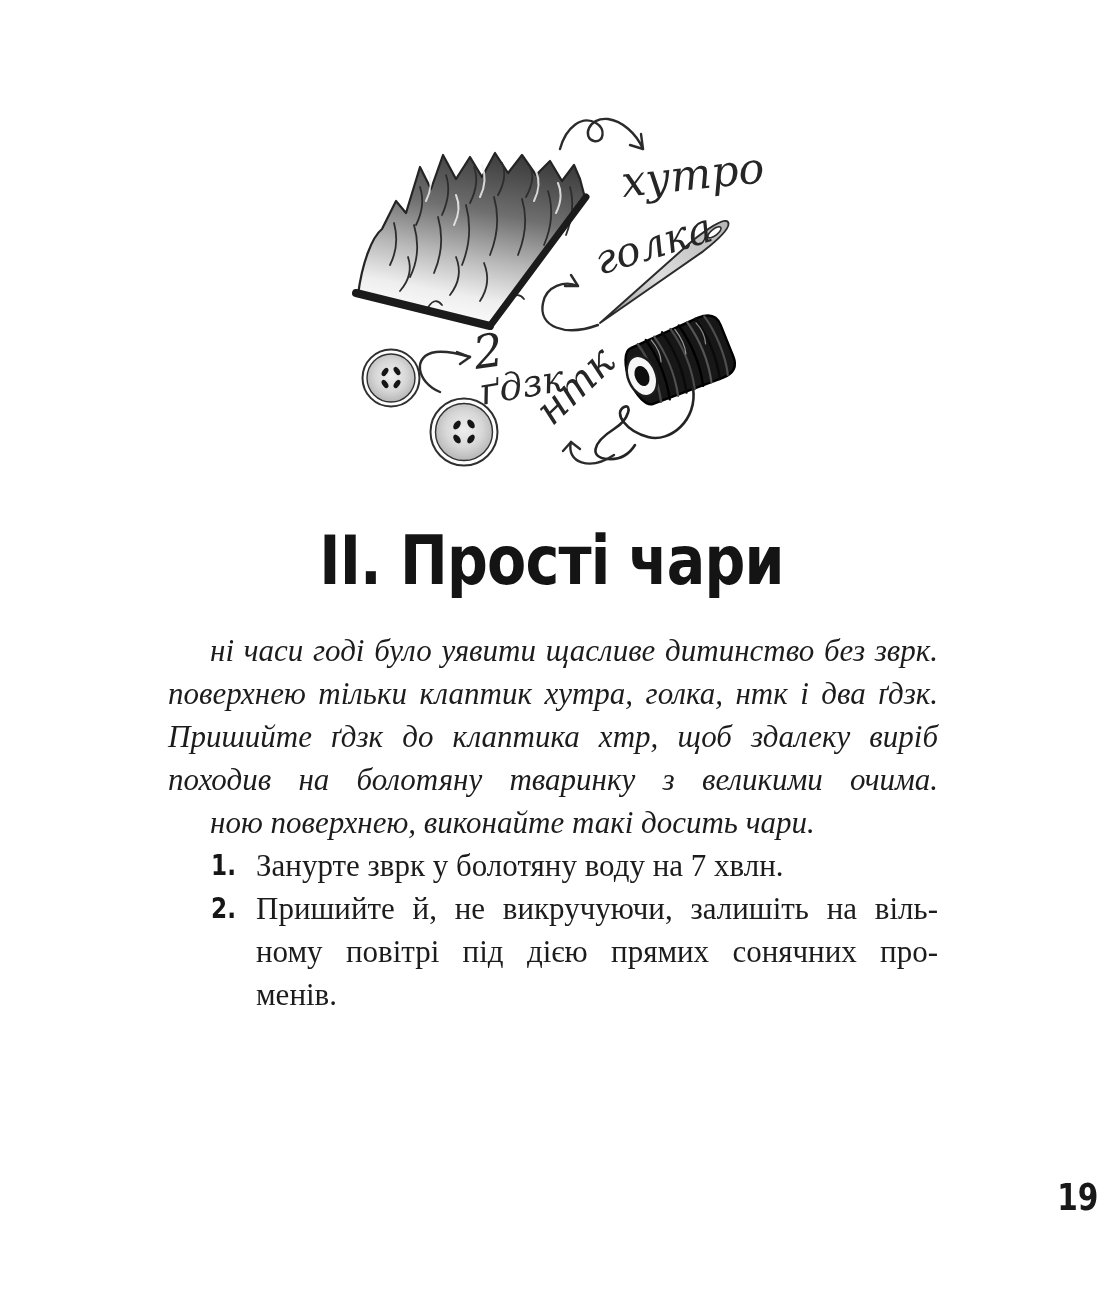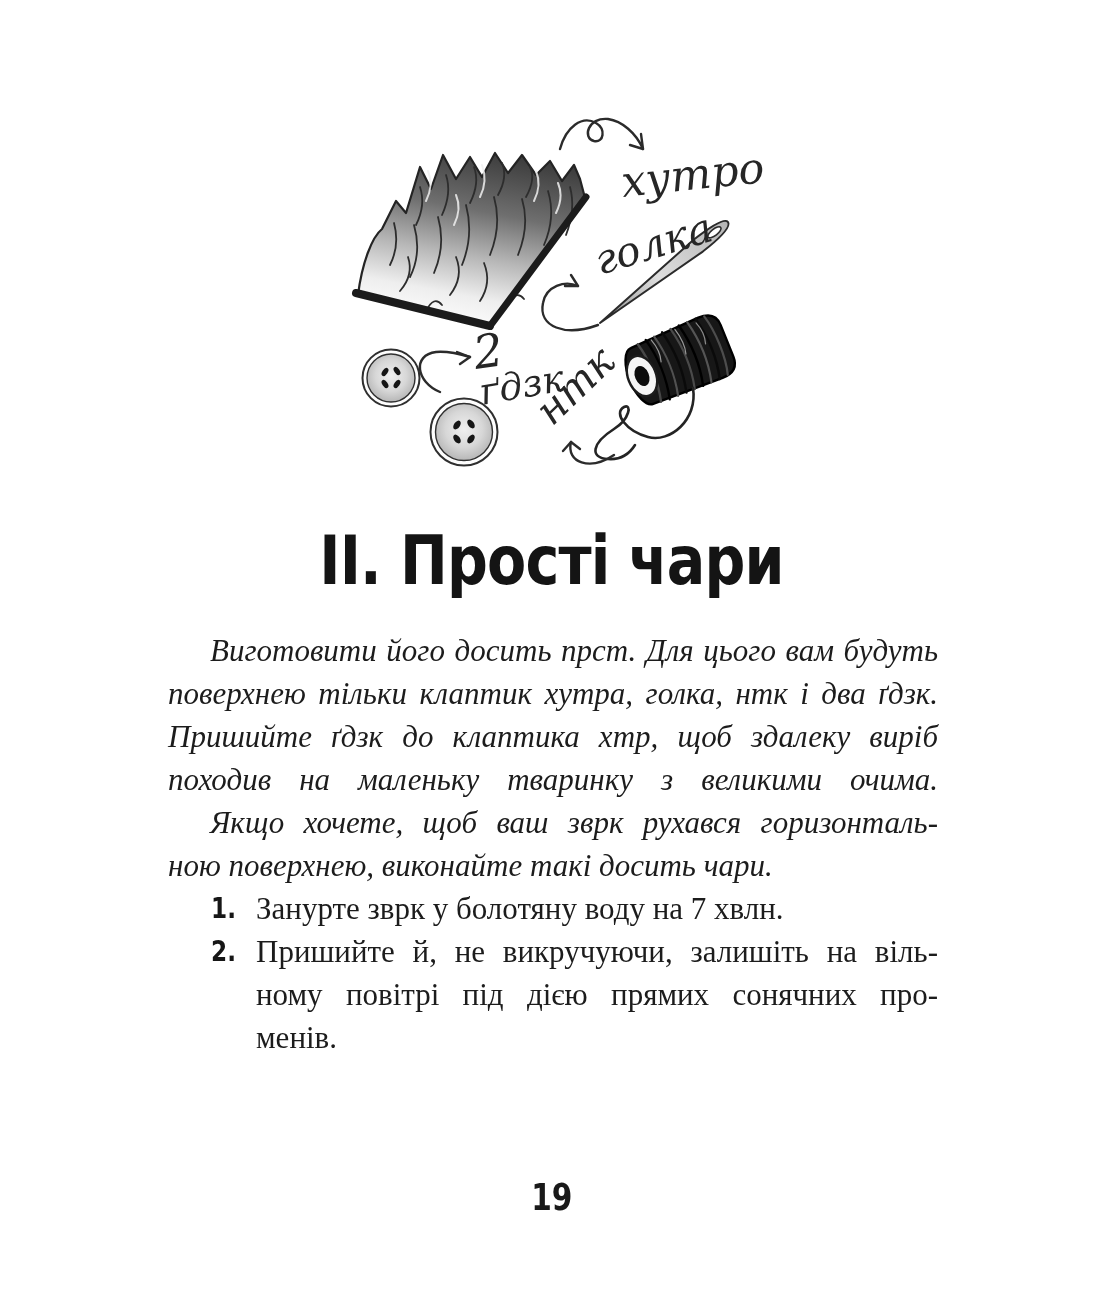--- a/index.html
+++ b/index.html
@@ -36,21 +36,21 @@
   .num {
     flex:0 0 88px; box-sizing:border-box; padding-left:43px;
     font-family:"DejaVu Sans", sans-serif; font-weight:bold; font-size:29px;
     line-height:43px; color:#161616;
   }
   .num > span { display:inline-block; transform:scaleX(0.8); transform-origin:left; }
   .item-lines { flex:1; }
 
   
   .pagenum {
-    position:absolute; left:0; right:0; top:1176px; text-align:center;
+    position:absolute; left:0; right:0; top:1176px; text-align:right;
     font-family:"DejaVu Sans", sans-serif; font-weight:bold; font-size:37px;
     color:#191919;
   }
   .pagenum > span { display:inline-block; transform:scaleX(0.8); }
 </style>
 </head>
 <body>
 
 <div class="page">
 
@@ -184,27 +184,26 @@
 
     <text class="hand-label" transform="translate(222,322) rotate(-44)" font-size="41">нтк</text>
   </svg>
 
   <div class="title">
     <span>ІІ. Прості чари</span>
   </div>
 
   <div class="body-text">
     <div class="para indent">
-        <div class="line">Виготовити його досить прст. Для цього вам будуть</div>
+        <div class="line">ні часи годі було уявити щасливе дитинство без зврк.</div>
         <div class="line">поверхнею тільки клаптик хутра, голка, нтк і два ґдзк.</div>
         <div class="line">Пришийте ґдзк до клаптика хтр, щоб здалеку виріб</div>
-        <div class="line">походив на маленьку тваринку з великими очима.</div>
+        <div class="line">походив на болотяну тваринку з великими очима.</div>
       </div>
     <div class="para indent last-left">
-        <div class="line">Якщо хочете, щоб ваш зврк рухався горизонталь-</div>
         <div class="line">ною поверхнею, виконайте такі досить чари.</div>
       </div>
 
     <div class="list-item">
       <div class="num">
         <span>1.</span>
       </div>
       <div class="item-lines last-left">
           <div class="line">Занурте зврк у болотяну воду на 7 хвлн.</div>
         </div>

